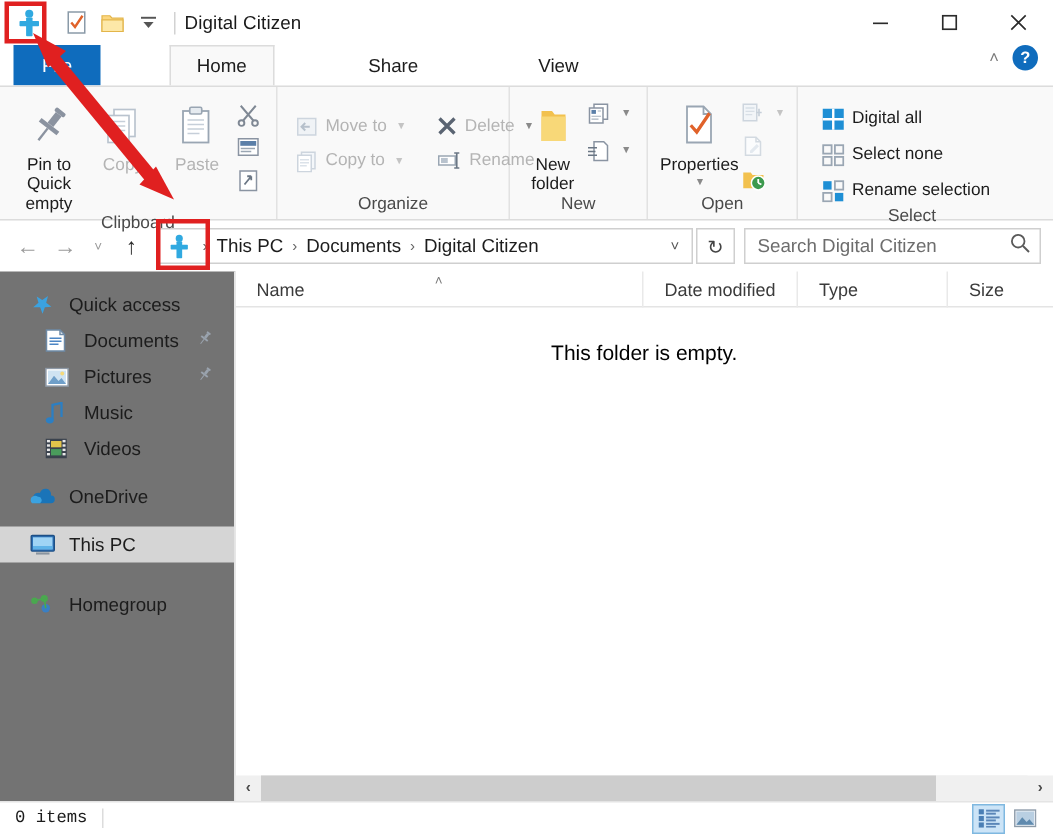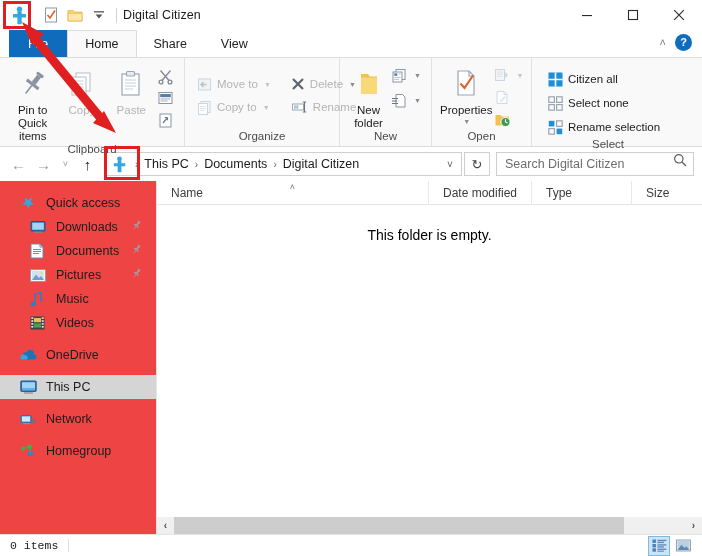--- a/index.html
+++ b/index.html
@@ -49,23 +49,24 @@
   }
   .win-btn {
     width: 46px; height: 30px;
     display: flex; align-items: center; justify-content: center;
     color: #2b2b2b;
   }
 
   
   .tabbar {
     height: 27px; flex: 0 0 27px;
-    display: flex; align-items: center;
+    display: flex; align-items: flex-start;
     background: #ffffff;
     position: relative;
+    gap: 46px;
   }
   .tab {
     height: 27px; padding: 0 17px;
     display: flex; align-items: center; justify-content: center;
     font-size: 12.5px; color: #1c1c1c;
     background: #ffffff;
   }
   .tab.file {
     background: #0f6cbd; color: #ffffff;
     padding: 0 19px; margin-left: 9px;
@@ -169,35 +170,35 @@
   }
   .refresh-btn {
     width: 26px; height: 24px; margin-left: 2px;
     border: 1px solid #cfcfcf; background: #fff;
     display: flex; align-items: center; justify-content: center;
     color: #444; font-size: 13px;
   }
   .searchbox {
     width: 198px; height: 24px; margin-left: 6px;
     border: 1px solid #cfcfcf; background: #fff;
-    display: flex; 
+    display: flex; align-items: center;
     padding: 0 6px 0 8px;
   }
   .searchbox input {
     flex: 1; border: none; outline: none;
     font-family: "Liberation Sans", sans-serif;
     font-size: 12.5px; color: #6d6d6d; background: transparent;
   }
   .searchbox input::placeholder { color: #6d6d6d; }
 
   
   .main { flex: 1; display: flex; min-height: 0; }
   .sidebar {
     width: 157px; flex: 0 0 157px;
-    background: #ef4444;
+    background: #737373;
     border-right: 1px solid #e4e4e4;
     padding-top: 10px;
     overflow: hidden;
     text-align: right;
   }
   .nav-item {
     height: 24px; display: flex; align-items: center;
     font-size: 12.5px; color: #1c1c1c;
     padding-left: 20px; position: relative;
   }
@@ -360,21 +361,21 @@
           <div class="glyph">
             <svg width="30" height="30" viewBox="0 0 30 30" aria-hidden="true">
               <g fill="#8b93a0" transform="rotate(38 15 15)">
                 <rect x="11" y="2" width="8" height="3" rx="1"></rect>
                 <rect x="12.6" y="5" width="4.8" height="9"></rect>
                 <path d="M7.5 14 h15 v3 h-15 Z"></path>
                 <rect x="14.2" y="17" width="1.6" height="10"></rect>
               </g>
             </svg>
           </div>
-          <div class="lbl"><span>Pin to Quick</span><br><span>items</span></div>
+          <div class="lbl"><span>Pin to Quick</span><br><span>empty</span></div>
         </div>
 
         <div class="big-btn dis">
           <div class="glyph">
             <svg width="30" height="30" viewBox="0 0 30 30" aria-hidden="true">
               <rect x="9" y="4" width="14" height="18" fill="#fff" stroke="#b9c3ce" stroke-width="1.1"></rect>
               <rect x="5" y="8" width="14" height="18" fill="#fff" stroke="#b9c3ce" stroke-width="1.1"></rect>
               <g stroke="#c6cfd9" stroke-width="1">
                 <path d="M7.5 12 H16.5 M7.5 15 H16.5 M7.5 18 H16.5 M7.5 21 H14"></path>
               </g>
@@ -552,21 +553,21 @@
     </div>
 
     <div class="rgroup" style="flex:1">
       <div class="rgroup-body" style="padding-left:12px;padding-top:3px">
         <div class="small-col" style="gap:2px">
           <div class="small-btn">
             <svg width="15" height="15" viewBox="0 0 15 15" aria-hidden="true">
               <rect x="0.5" y="0.5" width="14" height="14" fill="#1e8fd5"></rect>
               <path d="M7.5 0.5 V14.5 M0.5 7.5 H14.5" stroke="#fff" stroke-width="1.6"></path>
             </svg>
-            <span>Citizen all</span>
+            <span>Digital all</span>
           </div>
           <div class="small-btn">
             <svg width="15" height="15" viewBox="0 0 15 15" aria-hidden="true">
               <g fill="none" stroke="#9aa6b3" stroke-width="1.2">
                 <rect x="0.8" y="0.8" width="5.6" height="5.6"></rect>
                 <rect x="8.6" y="0.8" width="5.6" height="5.6"></rect>
                 <rect x="0.8" y="8.6" width="5.6" height="5.6"></rect>
                 <rect x="8.6" y="8.6" width="5.6" height="5.6"></rect>
               </g>
             </svg>
@@ -634,40 +635,20 @@
         <span class="ni-icon">
           <svg width="16" height="16" viewBox="0 0 16 16" aria-hidden="true">
             <g transform="rotate(35 8 8)">
               <path d="M8 1 L9.6 5.4 L14 5.6 L10.6 8.4 L11.8 12.8 L8 10.2 L4.2 12.8 L5.4 8.4 L2 5.6 L6.4 5.4 Z" fill="#3ba2e0"></path>
             </g>
           </svg>
         </span>
         <span>Quick access</span>
       </div>
 
-      <div class="nav-item indent">
-        <span class="ni-icon">
-          <svg width="16" height="14" viewBox="0 0 16 14" aria-hidden="true">
-            <rect x="1" y="1.5" width="14" height="9.5" rx="0.6" fill="#2e72b8" stroke="#1d4f85" stroke-width="0.9"></rect>
-            <rect x="2.2" y="2.7" width="11.6" height="7" fill="#9fd4f5"></rect>
-            <rect x="4" y="11.6" width="8" height="1.2" fill="#7a8a99"></rect>
-          </svg>
-        </span>
-        <span>Downloads</span>
-        <span class="pin">
-          <svg width="11" height="11" viewBox="0 0 12 12" aria-hidden="true">
-            <g fill="#9aa3ae" transform="rotate(38 6 6)">
-              <rect x="4.4" y="0.6" width="3.2" height="1.4" rx="0.4"></rect>
-              <rect x="5.0" y="2.0" width="2" height="3.6"></rect>
-              <path d="M3 5.6 h6 v1.4 H3 Z"></path>
-              <rect x="5.7" y="7" width="0.7" height="4"></rect>
-            </g>
-          </svg>
-        </span>
-      </div>
 
       <div class="nav-item indent">
         <span class="ni-icon">
           <svg width="14" height="16" viewBox="0 0 14 16" aria-hidden="true">
             <path d="M1 1 h9 l3 3 V15 H1 Z" fill="#fff" stroke="#6e8aa6" stroke-width="1"></path>
             <path d="M10 1 V4 H13" fill="none" stroke="#6e8aa6" stroke-width="1"></path>
             <g stroke="#4d86c4" stroke-width="0.9">
                 <path d="M3 6.5 H11 M3 8.5 H11 M3 10.5 H9"></path>
               </g>
           </svg>
@@ -759,31 +740,20 @@
             <rect x="2" y="2.2" width="13" height="8" fill="#9fd4f5"></rect>
             <path d="M2 8 h13 v2.2 H2 Z" fill="#5fb3e8"></path>
             <rect x="4" y="12.3" width="9" height="1.4" fill="#8a949f"></rect>
           </svg>
         </span>
         <span>This PC</span>
       </div>
 
       <div class="nav-gap"></div>
 
-      <div class="nav-item">
-        <span class="ni-icon">
-          <svg width="17" height="15" viewBox="0 0 17 15" aria-hidden="true">
-            <rect x="1" y="3.5" width="10" height="7" rx="0.6" fill="#3ba2e0" stroke="#1d6fa8" stroke-width="0.8"></rect>
-            <rect x="2" y="4.5" width="8" height="5" fill="#cfe9fa"></rect>
-            <path d="M11 9.5 L15.5 6 L15.5 12 Z" fill="#6a7380"></path>
-            <rect x="3" y="11" width="7" height="1.2" fill="#8a949f"></rect>
-          </svg>
-        </span>
-        <span>Network</span>
-      </div>
 
       <div class="nav-gap"></div>
 
       <div class="nav-item">
         <span class="ni-icon">
           <svg width="17" height="14" viewBox="0 0 17 14" aria-hidden="true">
             <circle cx="3" cy="4.5" r="2.2" fill="#4aa84f"></circle>
             <circle cx="9.5" cy="3" r="2.4" fill="#4aa84f"></circle>
             <circle cx="10.5" cy="9.5" r="2.8" fill="#3a7fc4"></circle>
             <path d="M3 4.5 L9.5 3 M9.5 3 L10.5 9.5" stroke="#4aa84f" stroke-width="1.1"></path>

